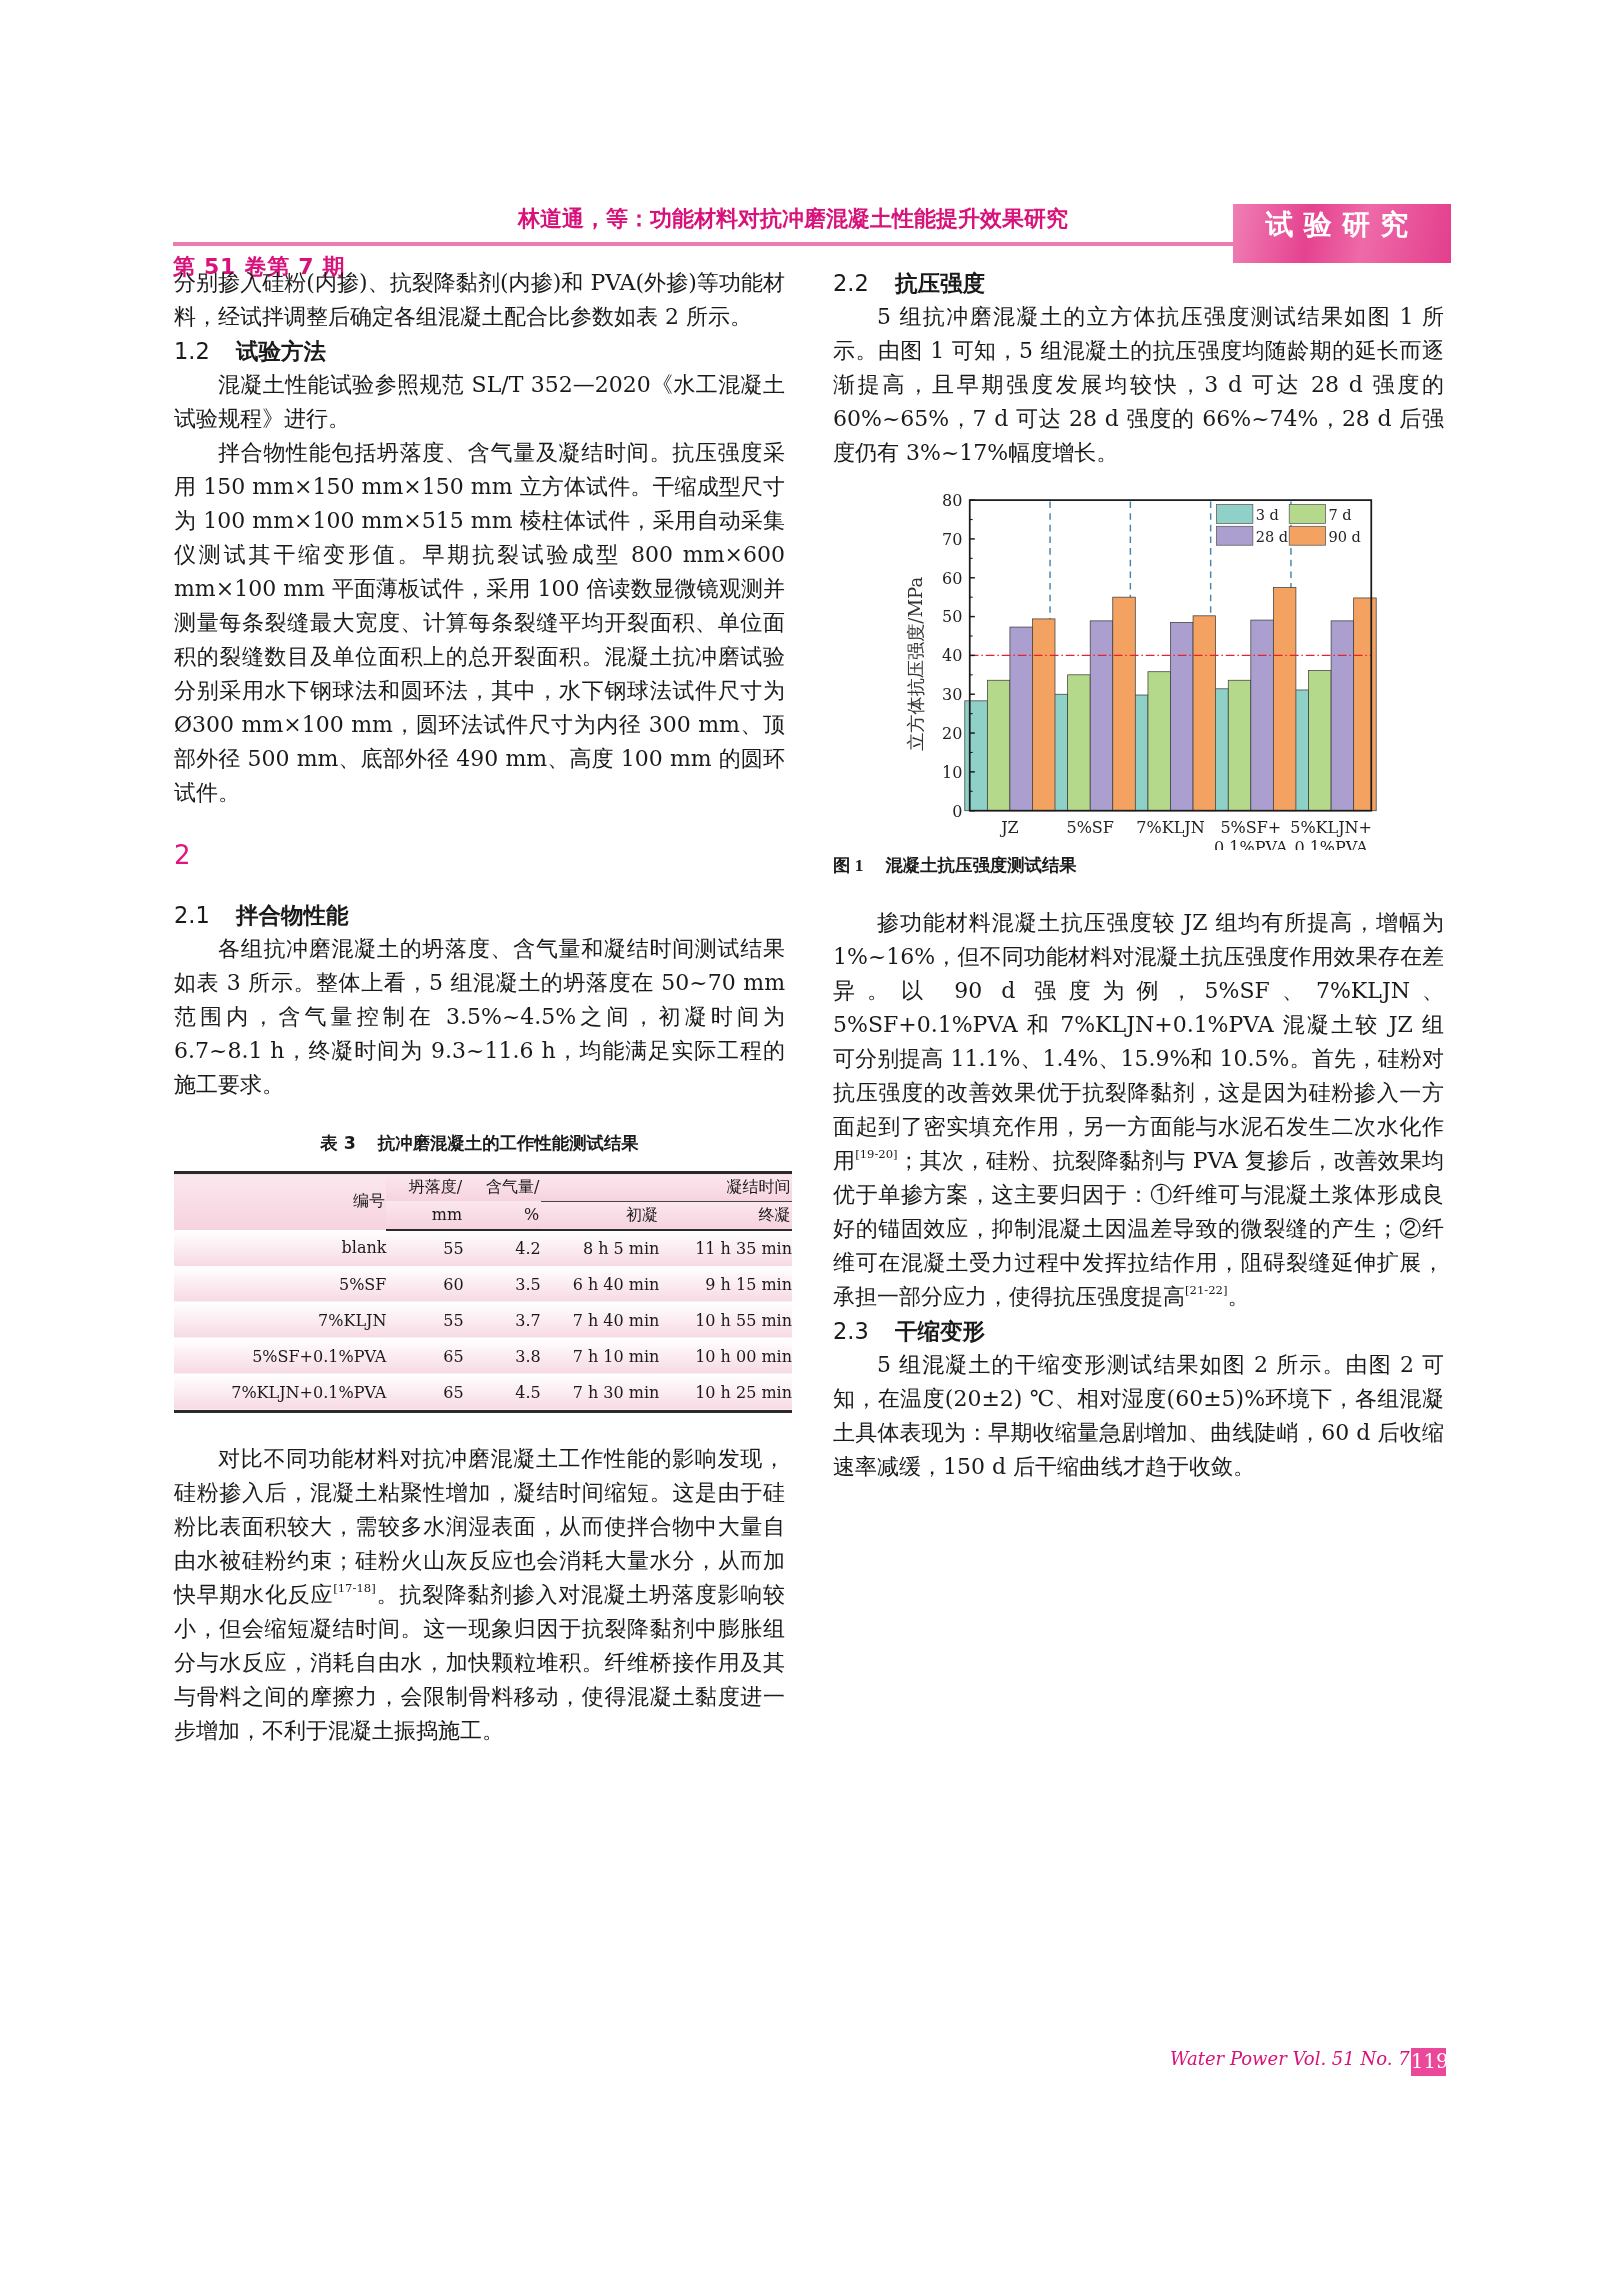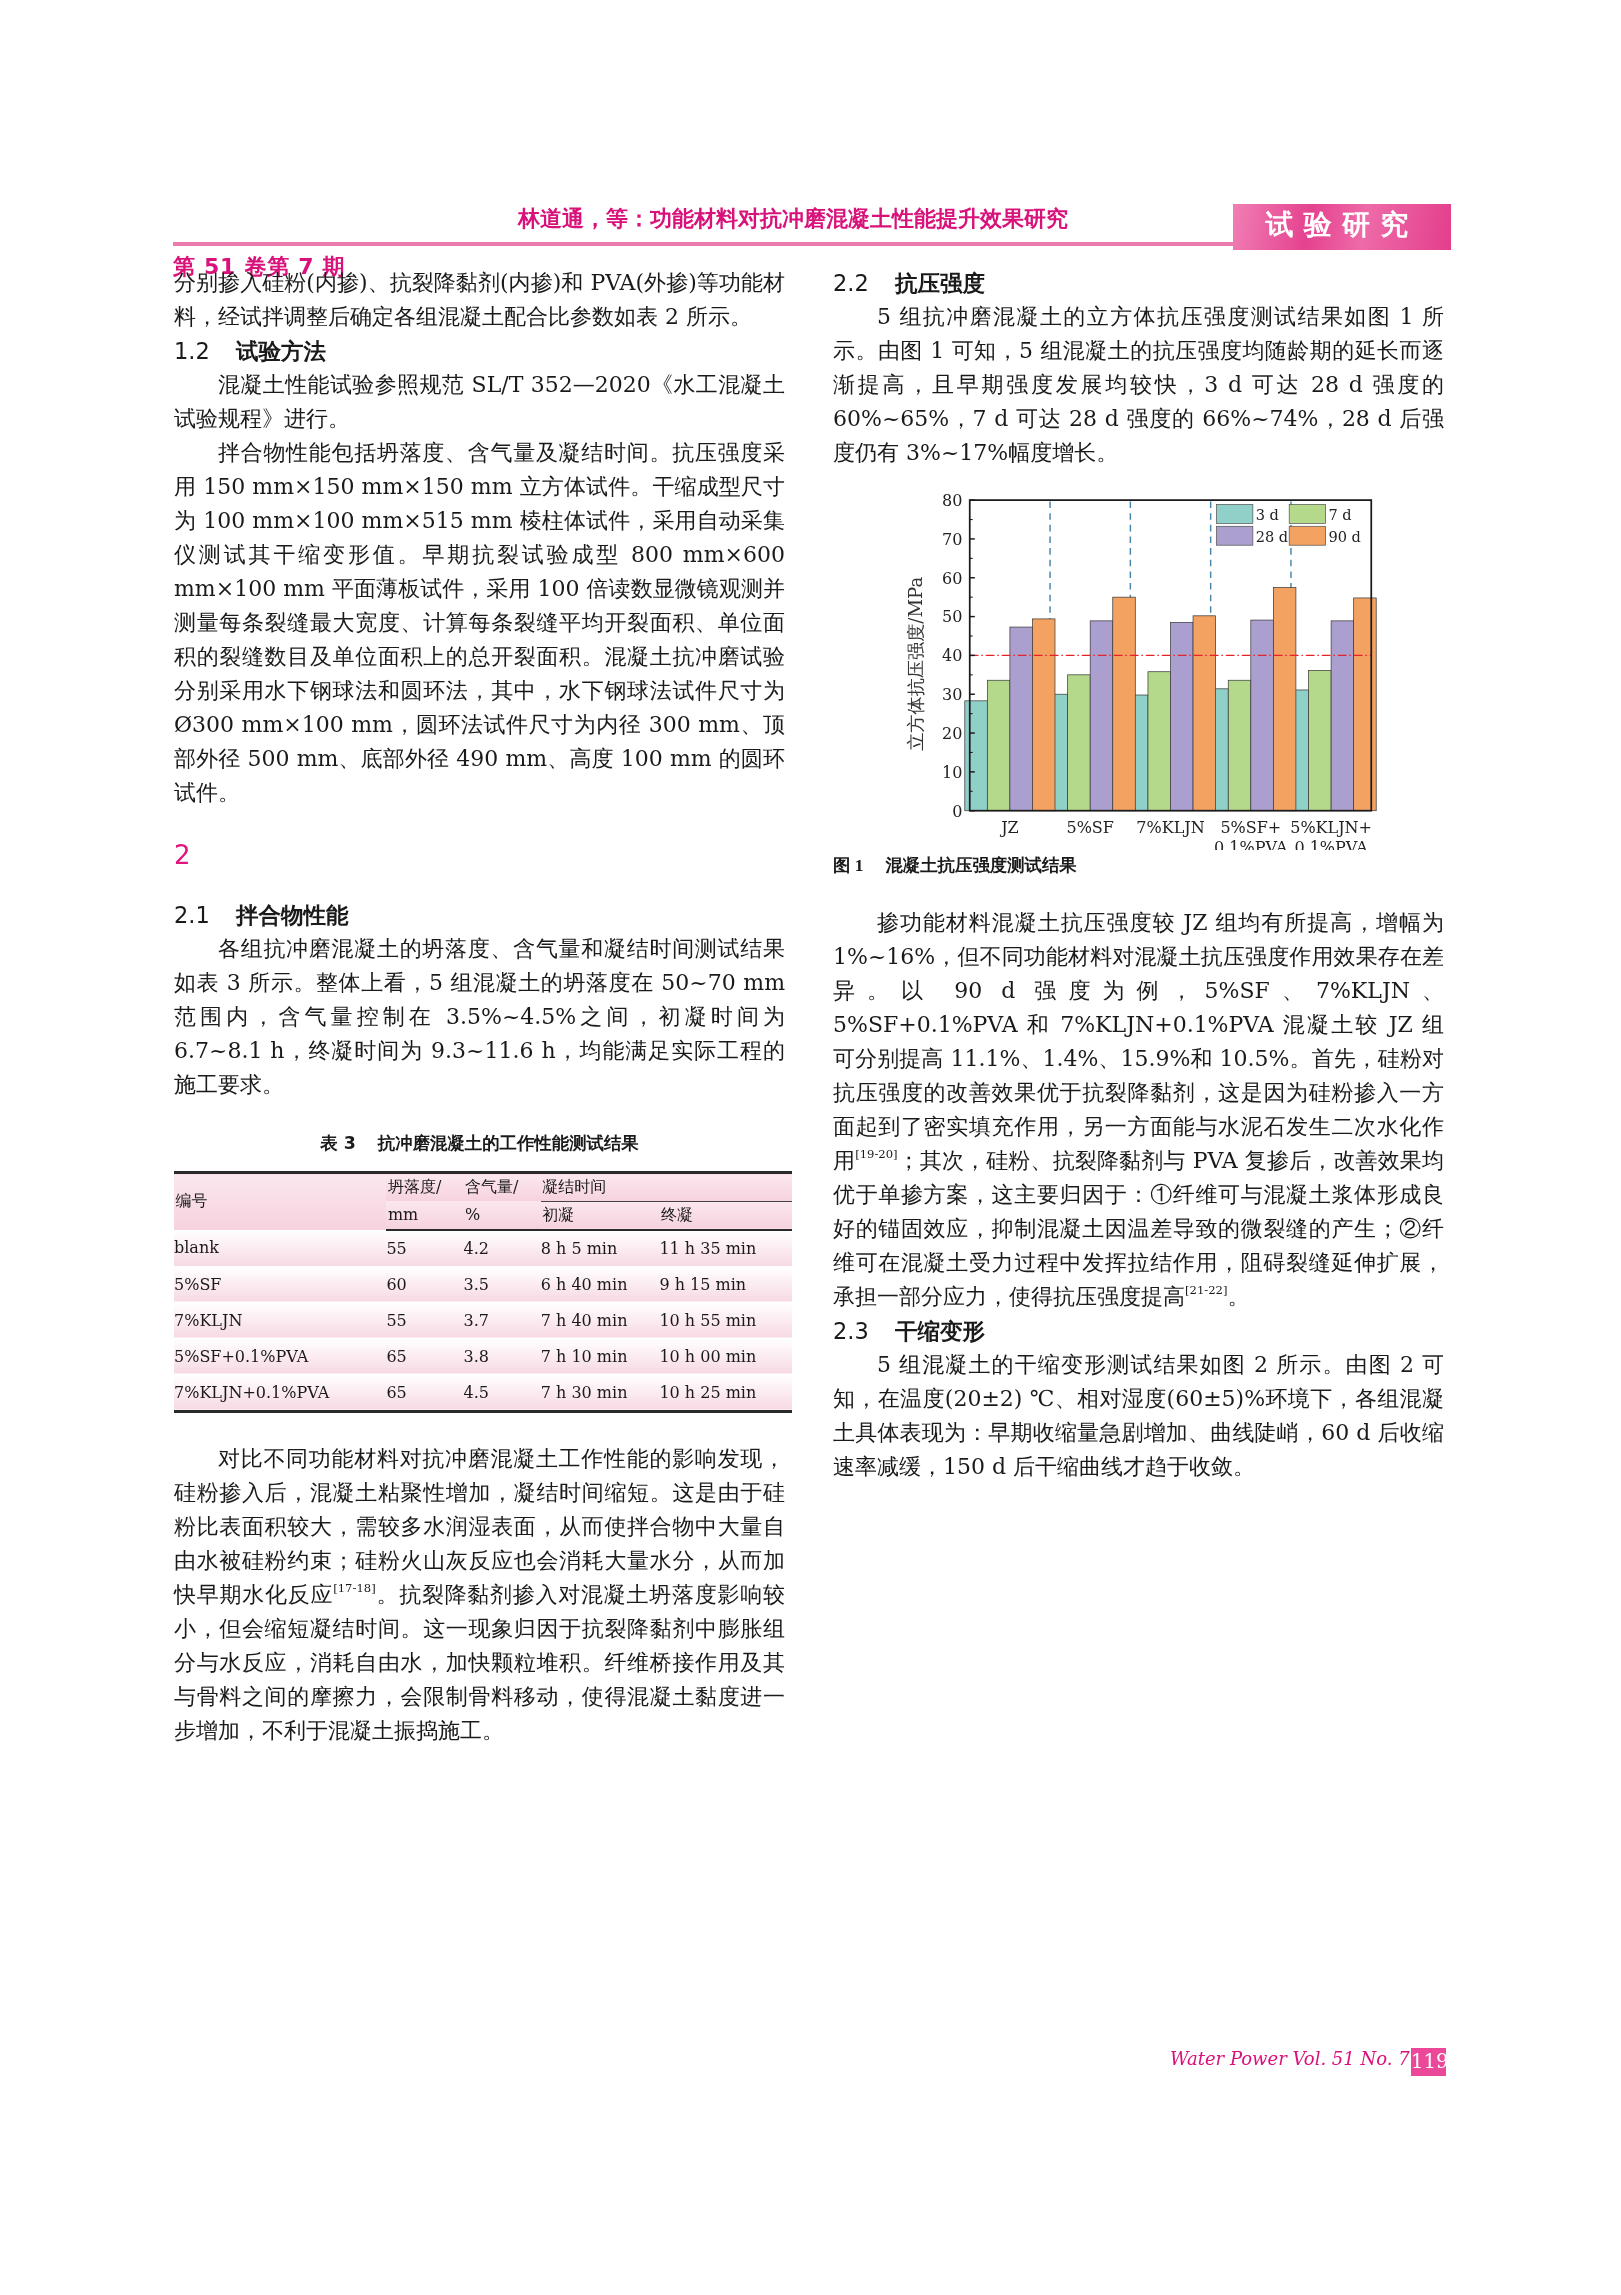--- a/index.html
+++ b/index.html
@@ -5,21 +5,21 @@
   html, body { margin: 0; padding: 0; background: #ffffff; }
   body { width: 1622px; height: 2295px; position: relative; overflow: hidden;
          font-family: "DejaVu Serif", "Liberation Serif", serif; color: #1a1a1a; }
 
   
   .hdr-left { position: absolute; left: 173px; top: 204px; font-family: "DejaVu Sans", "Liberation Sans", sans-serif;
               font-size: 22px; font-weight: bold; color: #d8127a; letter-spacing: 0.7px; margin-top: 48px; }
   .hdr-title { position: absolute; left: 518px; top: 204px; font-family: "DejaVu Sans", "Liberation Sans", sans-serif;
                font-size: 22px; font-weight: bold; color: #d8127a; letter-spacing: 0px; }
   .hdr-rule { position: absolute; left: 173px; top: 242px; width: 1061px; height: 4.4px; background: #ec7cb0; }
-  .hdr-badge { position: absolute; left: 1233px; top: 204px; width: 218px; height: 46px;
+  .hdr-badge { position: absolute; left: 1233px; top: 204px; width: 218px; height: 59px;
                background: linear-gradient(100deg, #f07fb5 0%, #e5428f 35%, #ee6aa8 60%, #e33e8c 100%);
                color: #ffffff; font-family: "DejaVu Sans", "Liberation Sans", sans-serif; font-size: 28px;
                letter-spacing: 10.2px; text-align: center; line-height: 42px; font-weight: bold; }
 
   
   .col { position: absolute; top: 266px; width: 611px; }
   .col-left { left: 174px; }
   .col-right { left: 833px; }
   .p { font-size: 22px; line-height: 34px; text-align: justify; margin: 0; text-indent: 0; }
   .p.ind { text-indent: 44px; }
@@ -27,21 +27,21 @@
          line-height: 34px; margin: 0; }
   .sec .num { display: inline-block; width: 62px; font-weight: normal; }
   .sec-big { font-family: "DejaVu Sans", "Liberation Sans", sans-serif; font-size: 26px; color: #e0147e;
              margin: 29px 0 26px 0; line-height: 33px; }
   sup { font-size: 11.6px; vertical-align: 10.2px; line-height: 0; }
 
   
   .tbl-cap { font-family: "DejaVu Sans", "Liberation Sans", sans-serif; font-weight: bold; font-size: 17.4px;
              text-align: center; margin: 29px 0 16px 0; }
   .tbl-cap .n { margin-right: 22px; }
-  table.t3 { width: 618px; border-collapse: collapse; font-size: 16px; text-align: left; }
+  table.t3 { width: 618px; border-collapse: collapse; font-size: 16px; text-align: right; }
   table.t3 thead tr:first-child th { border-top: 3.6px solid #2a2a2a; }
   table.t3 th { font-weight: normal; background: linear-gradient(#fbe7ee, #f6d2de); padding: 2.9px 1.5px; }
   table.t3 th.sub-rule { border-bottom: 1.5px solid #444; }
   table.t3 thead tr:last-child th { border-bottom: 2.2px solid #2a2a2a; }
   table.t3 td { padding: 0; height: 35px; background: linear-gradient(#ffffff, #f7d9e3);
                 border-bottom: 1.5px solid #ffffff; }
   table.t3 tbody tr:last-child td { border-bottom: 3.6px solid #2a2a2a; }
 
   
   .fig { position: relative; width: 611px; height: 371px; margin: 8.7px 0 0 0; }

